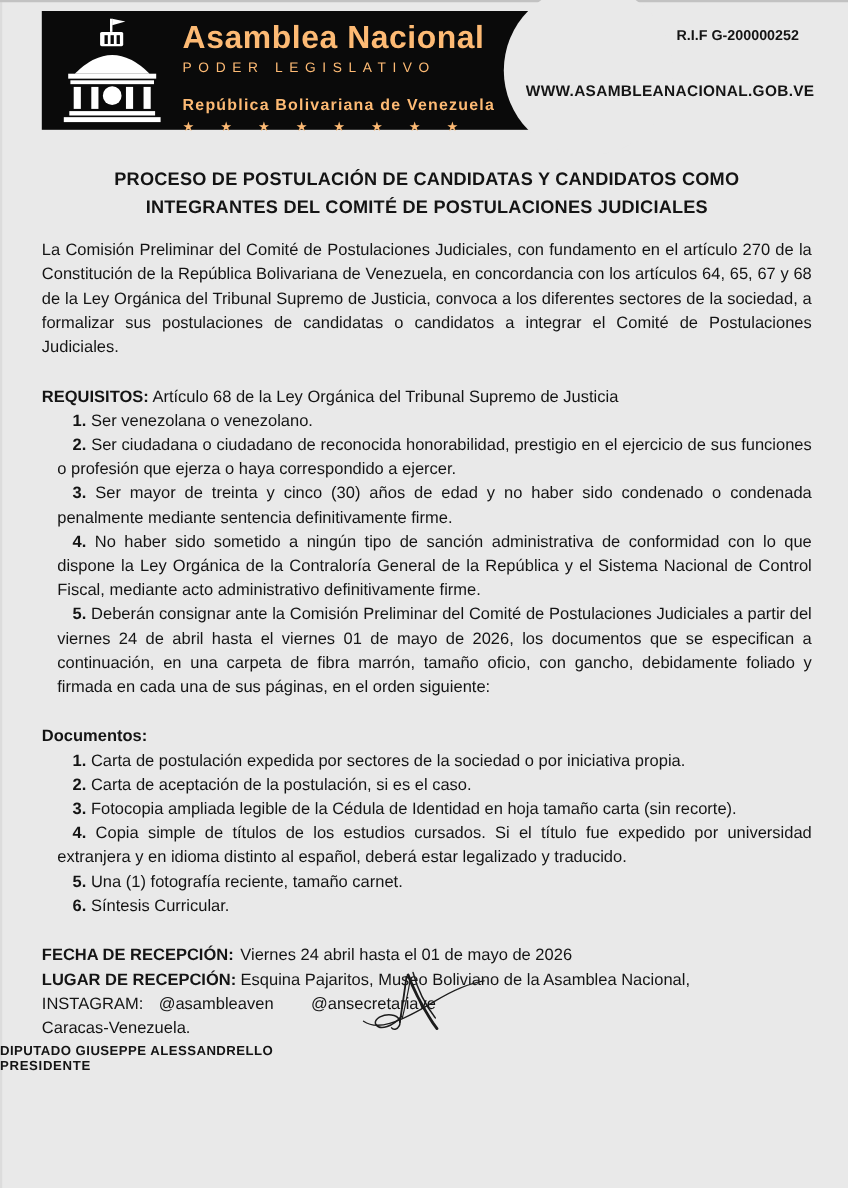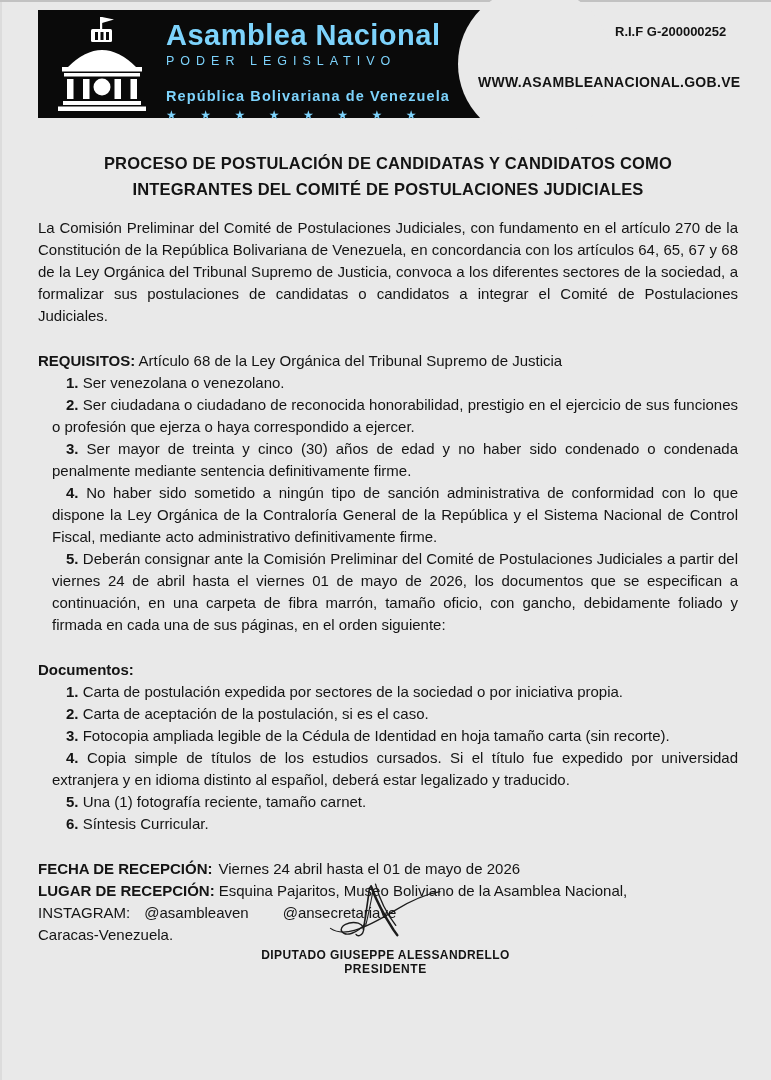--- a/index.html
+++ b/index.html
@@ -15,21 +15,21 @@
   
   .banner{
     position:absolute;left:38px;top:10px;width:447px;height:108px;
     background:#0a0a0a;
   }
   .banner::after{ 
     content:'';position:absolute;left:420px;top:-23px;
     width:154px;height:154px;border-radius:50%;background:#e9e9e9;
   }
   .capitol{position:absolute;left:12px;top:5px;width:104px;height:98px;}
-  .b-text{position:absolute;left:128px;top:9px;width:300px;color:#7dd3fc;}
+  .b-text{position:absolute;left:128px;top:9px;width:300px;color:#fdba74;}
   .org-name{font-size:29px;font-weight:bold;letter-spacing:.5px;line-height:32px;white-space:nowrap;}
   .org-sub{font-size:12.5px;letter-spacing:6px;margin-top:3px;white-space:nowrap;}
   .org-country{font-size:14.5px;font-weight:bold;letter-spacing:1.1px;margin-top:20px;white-space:nowrap;}
   .stars{font-size:12px;letter-spacing:23.5px;margin-top:4px;white-space:nowrap;}
   .rif{position:absolute;top:24px;left:615px;width:140px;font-size:13px;font-weight:bold;white-space:nowrap;}
   .website{position:absolute;top:74px;left:478px;font-size:14px;font-weight:bold;letter-spacing:.3px;white-space:nowrap;}
   
   .doc{position:absolute;top:150px;left:38px;width:700px;font-size:15px;line-height:22px;}
   .doc-title{text-align:center;font-weight:bold;font-size:16.5px;line-height:26px;margin:0 0 15px 0;letter-spacing:.2px;}
   .intro{text-align:justify;margin:0 0 23px 0;}
@@ -37,21 +37,21 @@
   .bold{font-weight:bold;}
   .item{text-align:justify;padding-left:14px;text-indent:14px;margin:0;}
   .item .num{font-weight:bold;}
   .gap-lg{height:23px;}
   .recv p{margin:0;}
   .recv .val{margin-left:6px;}
   .recv .val2{margin-left:4px;}
   .ig-handle{margin-left:14px;}
   .ig-handle+.ig-handle{margin-left:34px;}
   
-  .sig{position:absolute;top:876px;left:0;width:771px;text-align:center;}
+  .sig{position:absolute;top:876px;left:0;width:771px;}
   .sig svg{display:block;margin:0 auto 4px auto;}
   .sig-name{font-size:12px;font-weight:bold;letter-spacing:.4px;line-height:14px;}
   .sig-title{font-size:12px;font-weight:bold;letter-spacing:.6px;line-height:14px;}
 </style>
 </head>
 <body>
 
 <div class="page">
 
   <div class="banner">

